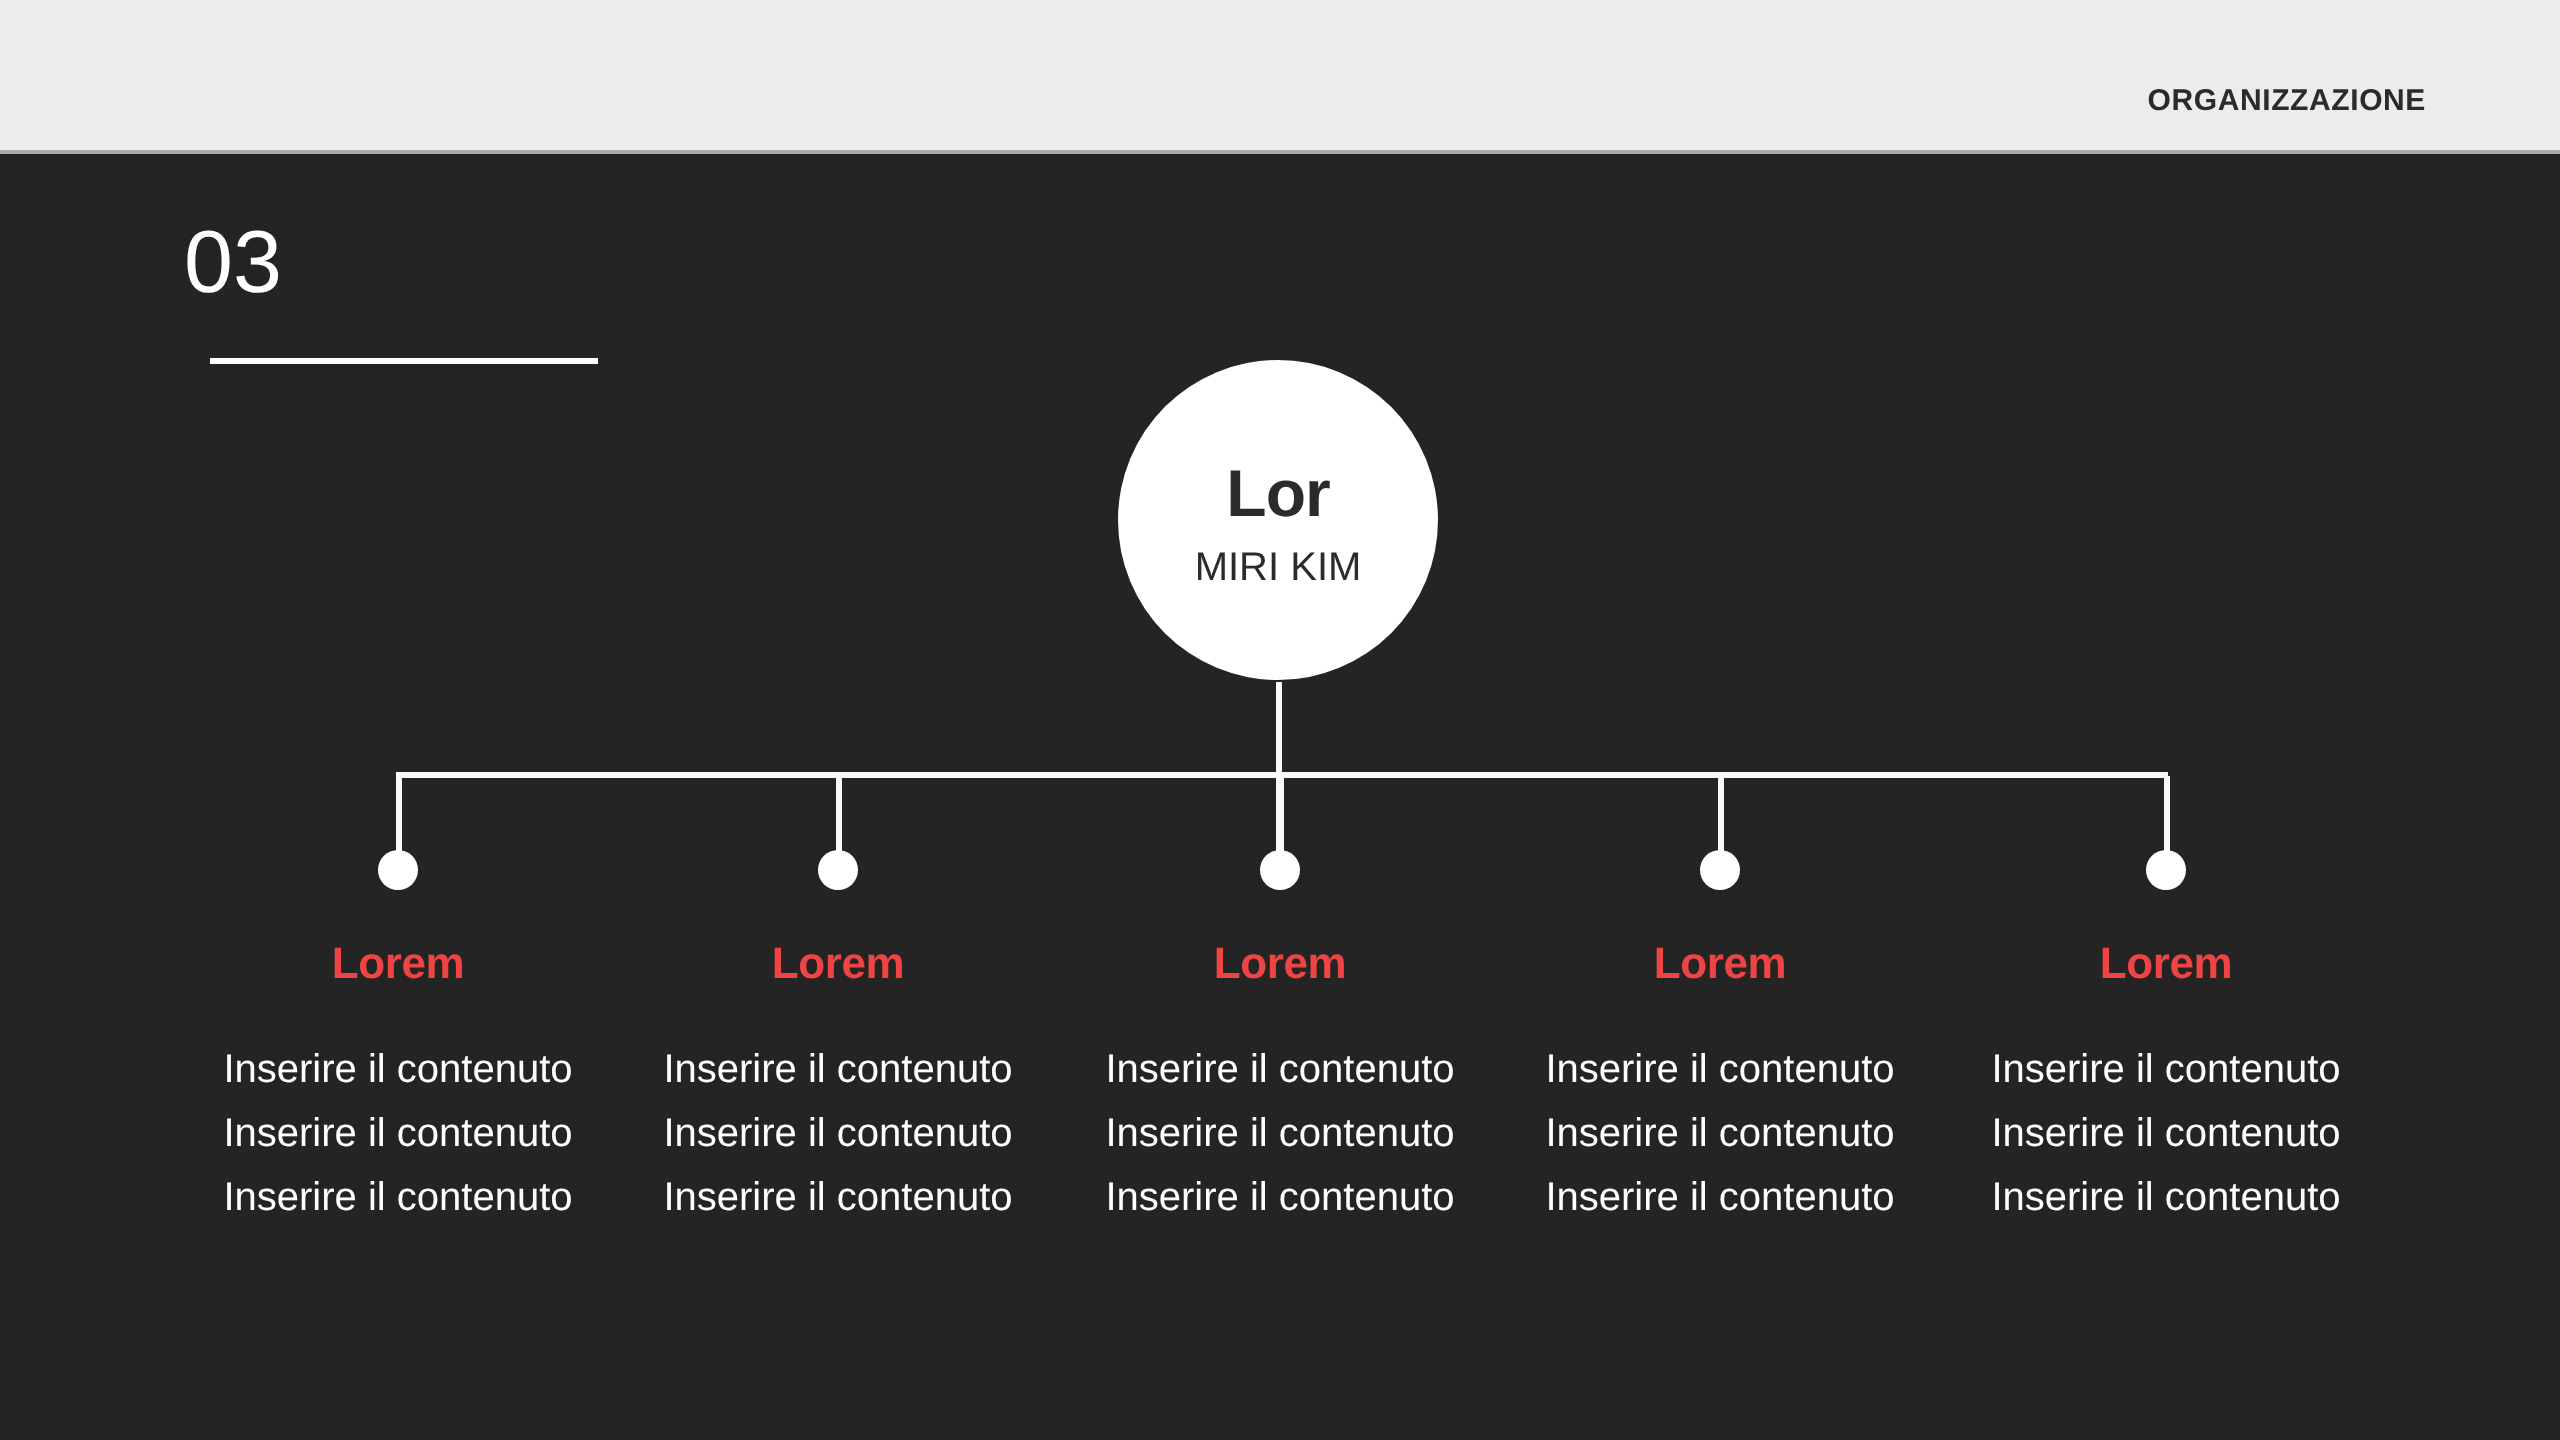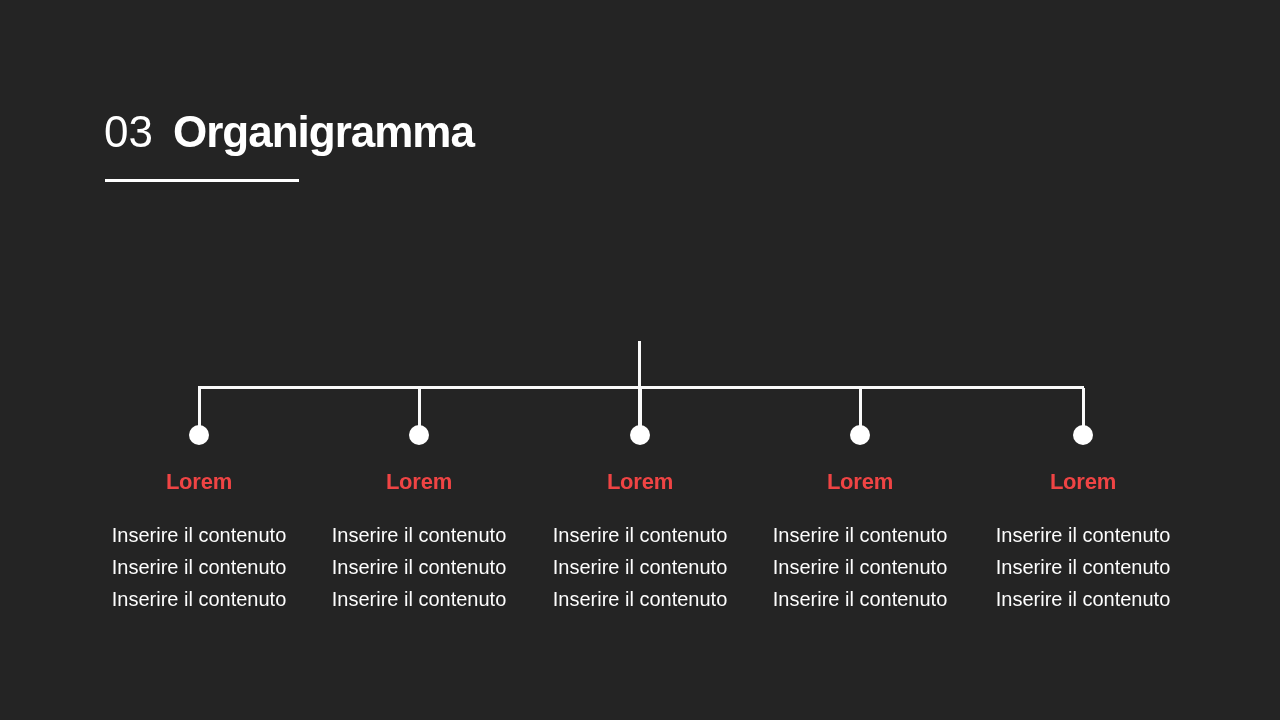--- a/index.html
+++ b/index.html
@@ -17,22 +17,22 @@
     border-bottom:2px solid #ABABAB;
     box-sizing:content-box;
   }
   .org-label{
     position:absolute;right:67px;top:43px;
     font-size:15px;font-weight:700;letter-spacing:0.3px;
     color:#2B2B2B;line-height:16px;
   }
   
   .title-row{
-    position:absolute;left:104px;top:110px;
-    display:flex;align-items:baseline;column-gap:20px;
+    position:absolute;left:92px;top:110px;
+    display:flex;align-items:baseline;column-gap:40px;
     color:#FFFFFF;
   }
   .title-number{font-size:44px;font-weight:500;line-height:1;}
   .title-text{font-size:44px;font-weight:700;letter-spacing:-1px;line-height:1;}
   .title-underline{
     position:absolute;left:105px;top:179px;width:194px;height:3px;
     background:#FFFFFF;
   }
   
   .root-circle{
@@ -73,27 +73,33 @@
   .branch-lines{
     position:absolute;left:0;top:133px;width:100%;
     font-size:20px;font-weight:400;color:#FDFDFD;line-height:32px;
   }
 </style>
 </head>
 <body>
 
 <div class="slide">
 
+  <div class="top-band">
+    <span class="org-label">ORGANIZZAZIONE</span>
+  </div>
 
   <div class="title-row">
     <span class="title-number">03</span>
-    <span class="title-text">Organigramma</span>
   </div>
   <div class="title-underline"></div>
 
+  <div class="root-circle">
+    <span class="root-name">Lor</span>
+    <span class="root-subtitle">MIRI KIM</span>
+  </div>
 
   <div class="root-stem"></div>
   <div class="h-line"></div>
 
   <div class="branch b1">
     <div class="branch-stem"></div>
     <div class="branch-dot"></div>
     <div class="branch-label">Lorem</div>
     <div class="branch-lines">
       <div>Inserire il contenuto</div>

